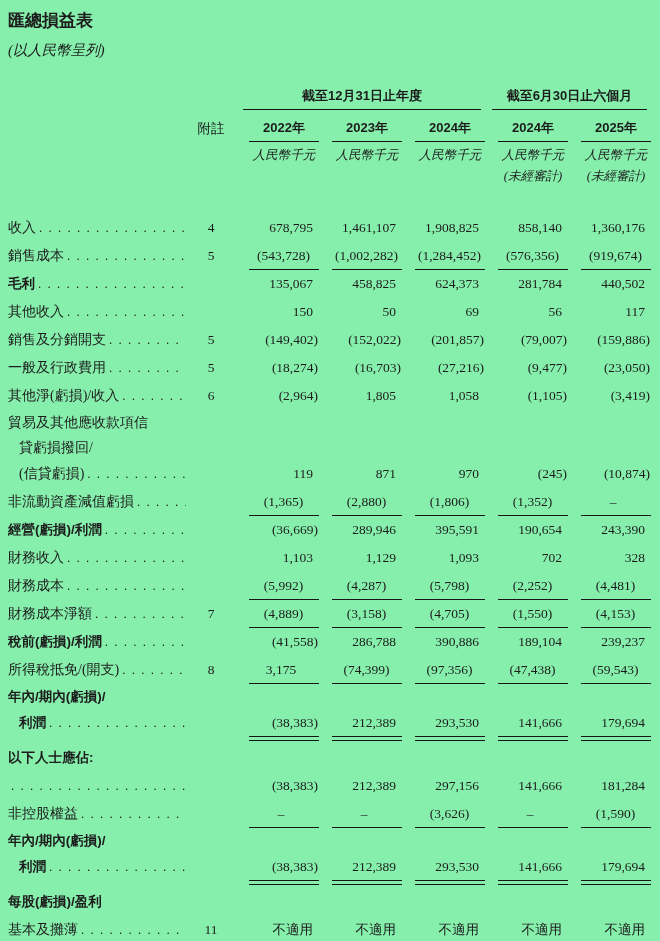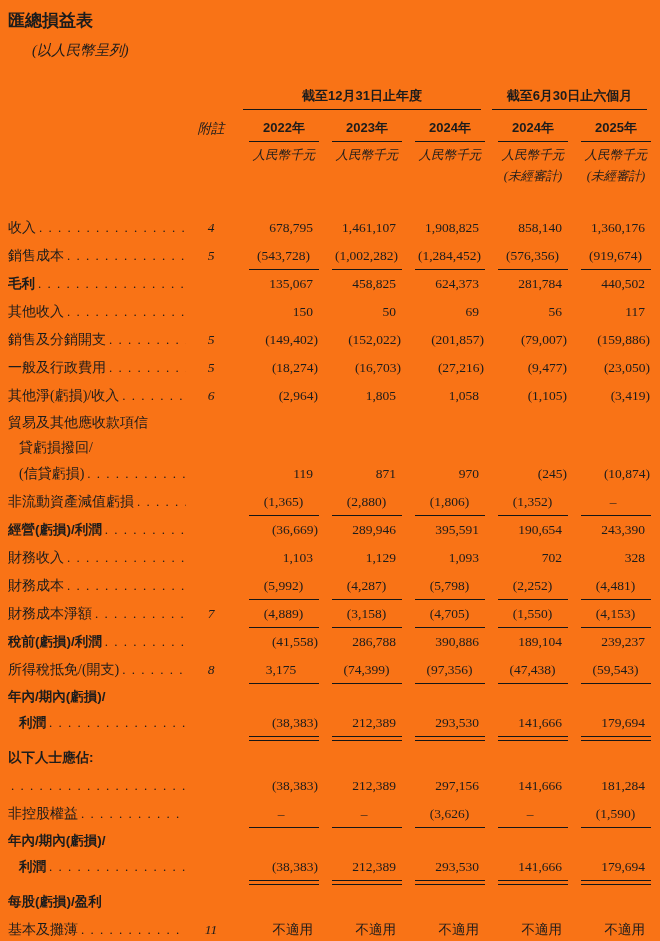--- a/index.html
+++ b/index.html
@@ -1,38 +1,38 @@
 <!DOCTYPE html>
 <html><head>
 <meta charset="utf-8">
 <style>
   html,body{margin:0;padding:0;background:#ffffff;}
   .page{
     width:660px;height:941px;box-sizing:border-box;
-    background:#f97316;color:#1c1c1c;position:relative;
+    background:#86efac;color:#1c1c1c;position:relative;
     padding:10px 9px 0 8px;overflow:hidden;
     font-family:"Liberation Serif","DejaVu Serif",serif;
   }
   .title{
     font-family:"Liberation Sans","DejaVu Sans",sans-serif;
     font-weight:700;font-size:17px;line-height:22px;
   }
   .subtitle{
-    font-style:italic;font-size:14.5px;line-height:20px;margin-top:8px;margin-left:24px;
+    font-style:italic;font-size:14.5px;line-height:20px;margin-top:8px;
   }
   .fintable{margin-top:24px;}
   .trow{display:flex;height:28px;line-height:28px;}
   .trow.wrap{height:25px;line-height:25px;}
   .trow.mt{margin-top:7px;}
   .lc{width:178px;flex:none;display:flex;overflow:hidden;}
   .lt{white-space:nowrap;font-size:14px;}
   .lt.b{font-family:"Liberation Sans","DejaVu Sans",sans-serif;font-weight:700;font-size:13.5px;}
   .lt.ind{padding-left:11px;}
   .ld{flex:1;overflow:hidden;white-space:nowrap;font-size:13px;letter-spacing:1.5px;padding-left:3px;color:#1c1c1c;}
-  .nc{width:50px;flex:none;text-align:center;font-style:italic;font-size:13.5px;}
+  .nc{width:50px;flex:none;text-align:center;font-size:13.5px;}
   .vc{width:83px;flex:none;}
   .vin{margin-left:13px;text-align:right;padding-right:6px;font-size:13.5px;height:100%;box-sizing:border-box;}
   .vin.paren{padding-right:1px;}
   .vin.ru-s{border-bottom:1.5px solid #161616;text-align:center;}
   .vin.ru-d{position:relative;border-bottom:1.5px solid #161616;}
   .vin.ru-d::after{content:"";position:absolute;left:0;right:0;bottom:-5px;border-top:1.5px solid #161616;}
   
   .grow{height:26px;line-height:16px;align-items:flex-end;}
   .gc{flex:none;display:flex;margin-top:16px;}
   .g1{width:249px;}

